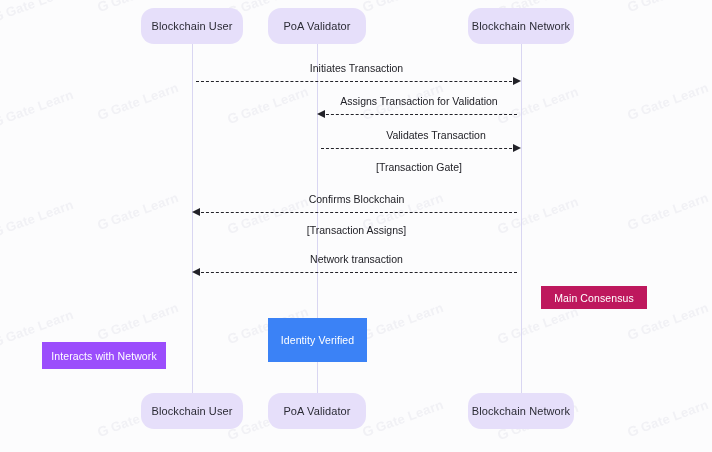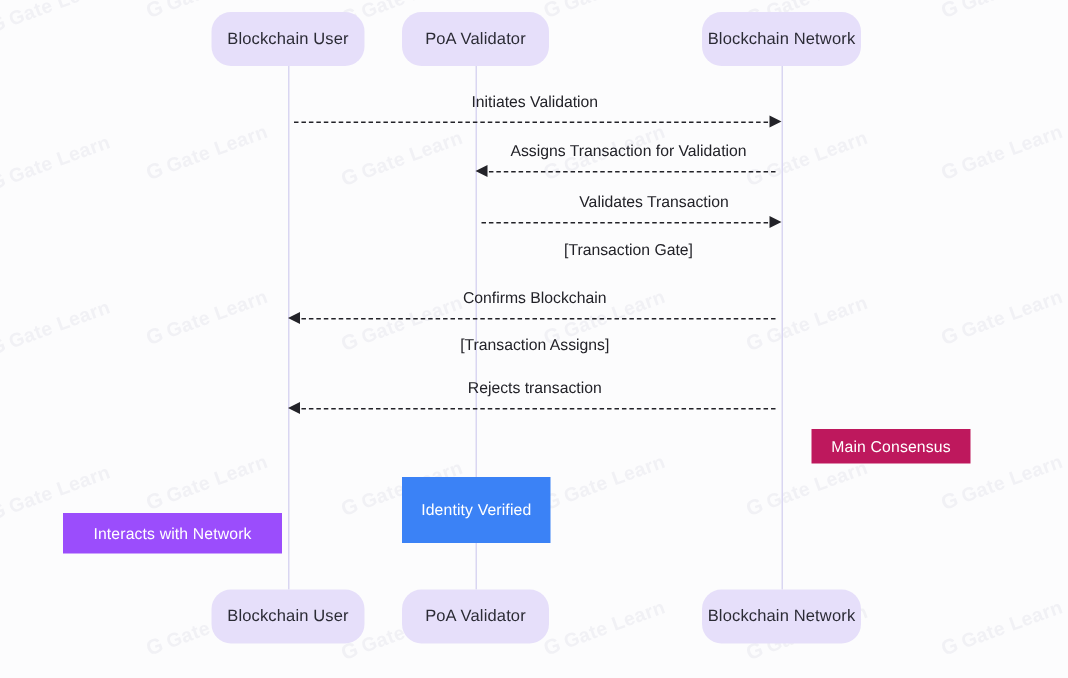--- a/index.html
+++ b/index.html
@@ -153,46 +153,46 @@
       <div class="lifeline" style="left: 521px; top: 44px; height: 349px; background: rgb(217, 214, 242);"></div>
     </div>
 
   <div id="actors-top-layer">
       <div class="actor-box" style="left: 141px; top: 8px; width: 102px; height: 36px; background: rgb(230, 223, 250); color: rgb(43, 43, 53);">Blockchain User</div>
       <div class="actor-box" style="left: 268px; top: 8px; width: 98px; height: 36px; background: rgb(230, 223, 250); color: rgb(43, 43, 53);">PoA Validator</div>
       <div class="actor-box" style="left: 468px; top: 8px; width: 106px; height: 36px; background: rgb(230, 223, 250); color: rgb(43, 43, 53);">Blockchain Network</div>
     </div>
 
   <div id="messages-layer">
-      <div class="msg-label" style="left: 192px; width: 329px; top: 62px; color: rgb(34, 34, 40);">Initiates Validation</div>
+      <div class="msg-label" style="left: 192px; width: 329px; top: 62px; color: rgb(34, 34, 40);">Initiates Transaction</div>
       <div class="msg-line" style="left: 196px; width: 321px; top: 81px; border-top-color: rgb(34, 34, 40);"></div>
       <div class="arrowhead right" style="top: 77px; left: 513px; border-left-color: rgb(34, 34, 40);"></div>
       <div class="msg-label" style="left: 317px; width: 204px; top: 95px; color: rgb(34, 34, 40);">Assigns Transaction for Validation</div>
       <div class="msg-line" style="left: 321px; width: 196px; top: 114px; border-top-color: rgb(34, 34, 40);"></div>
       <div class="arrowhead left" style="top: 110px; left: 317px; border-right-color: rgb(34, 34, 40);"></div>
       <div class="msg-label" style="left: 334px; width: 204px; top: 129px; color: rgb(34, 34, 40);">Validates Transaction</div>
       <div class="msg-line" style="left: 321px; width: 196px; top: 148px; border-top-color: rgb(34, 34, 40);"></div>
       <div class="arrowhead right" style="top: 144px; left: 513px; border-left-color: rgb(34, 34, 40);"></div>
       <div class="msg-label" style="left: 192px; width: 329px; top: 193px; color: rgb(34, 34, 40);">Confirms Blockchain</div>
       <div class="msg-line" style="left: 196px; width: 321px; top: 212px; border-top-color: rgb(34, 34, 40);"></div>
       <div class="arrowhead left" style="top: 208px; left: 192px; border-right-color: rgb(34, 34, 40);"></div>
-      <div class="msg-label" style="left: 192px; width: 329px; top: 253px; color: rgb(34, 34, 40);">Rejects transaction</div>
+      <div class="msg-label" style="left: 192px; width: 329px; top: 253px; color: rgb(34, 34, 40);">Network transaction</div>
       <div class="msg-line" style="left: 196px; width: 321px; top: 272px; border-top-color: rgb(34, 34, 40);"></div>
       <div class="arrowhead left" style="top: 268px; left: 192px; border-right-color: rgb(34, 34, 40);"></div>
     </div>
 
   <div id="guards-layer">
       <div class="msg-label" style="left: 317px; width: 204px; top: 161px; color: rgb(34, 34, 40);">[Transaction Gate]</div>
       <div class="msg-label" style="left: 192px; width: 329px; top: 224px; color: rgb(34, 34, 40);">[Transaction Assigns]</div>
     </div>
 
   <div id="notes-layer">
       <div class="note-box" style="left: 541px; top: 286px; width: 106px; height: 23px; background: #be185d; color: rgb(255, 255, 255);">Main Consensus</div>
       <div class="note-box" style="left: 268px; top: 318px; width: 99px; height: 44px; background: #3b82f6; color: rgb(255, 255, 255);">Identity Verified</div>
-      <div class="note-box" style="left: 42px; top: 342px; width: 146px; height: 27px; background: rgb(155, 77, 252); color: rgb(255, 255, 255);">Interacts with Network</div>
+      <div class="note-box" style="left: 42px; top: 342px; width: 124px; height: 27px; background: rgb(155, 77, 252); color: rgb(255, 255, 255);">Interacts with Network</div>
     </div>
 
   <div id="actors-bottom-layer">
       <div class="actor-box" style="left: 141px; top: 393px; width: 102px; height: 36px; background: rgb(230, 223, 250); color: rgb(43, 43, 53);">Blockchain User</div>
       <div class="actor-box" style="left: 268px; top: 393px; width: 98px; height: 36px; background: rgb(230, 223, 250); color: rgb(43, 43, 53);">PoA Validator</div>
       <div class="actor-box" style="left: 468px; top: 393px; width: 106px; height: 36px; background: rgb(230, 223, 250); color: rgb(43, 43, 53);">Blockchain Network</div>
     </div>
 
 </div>
 

